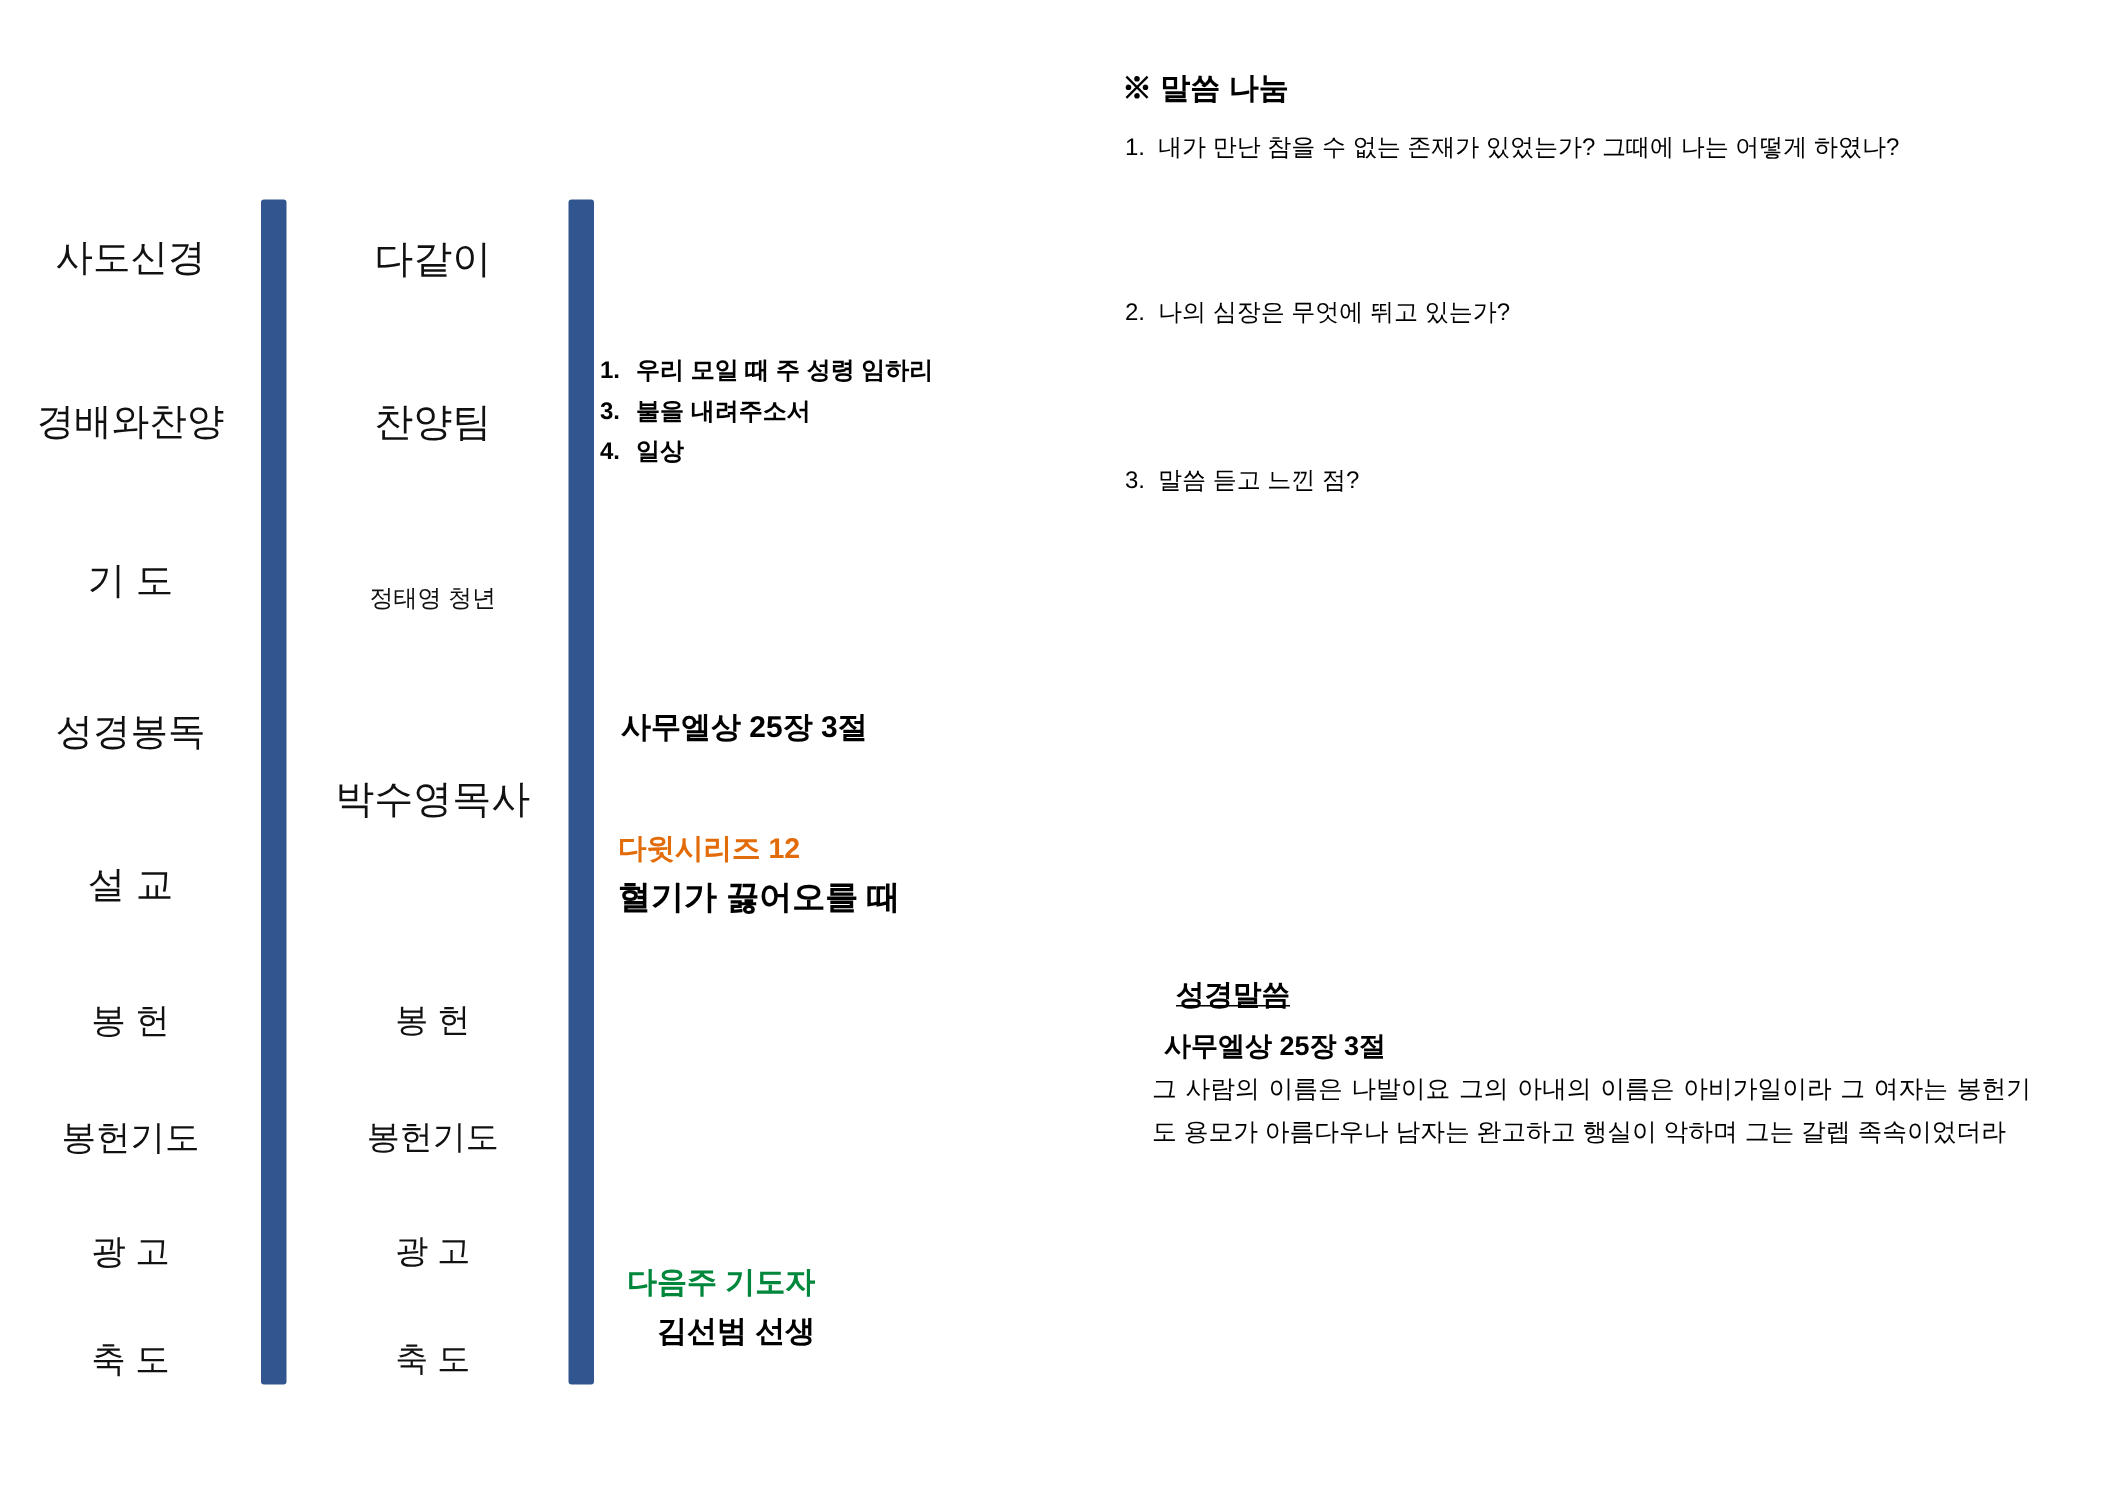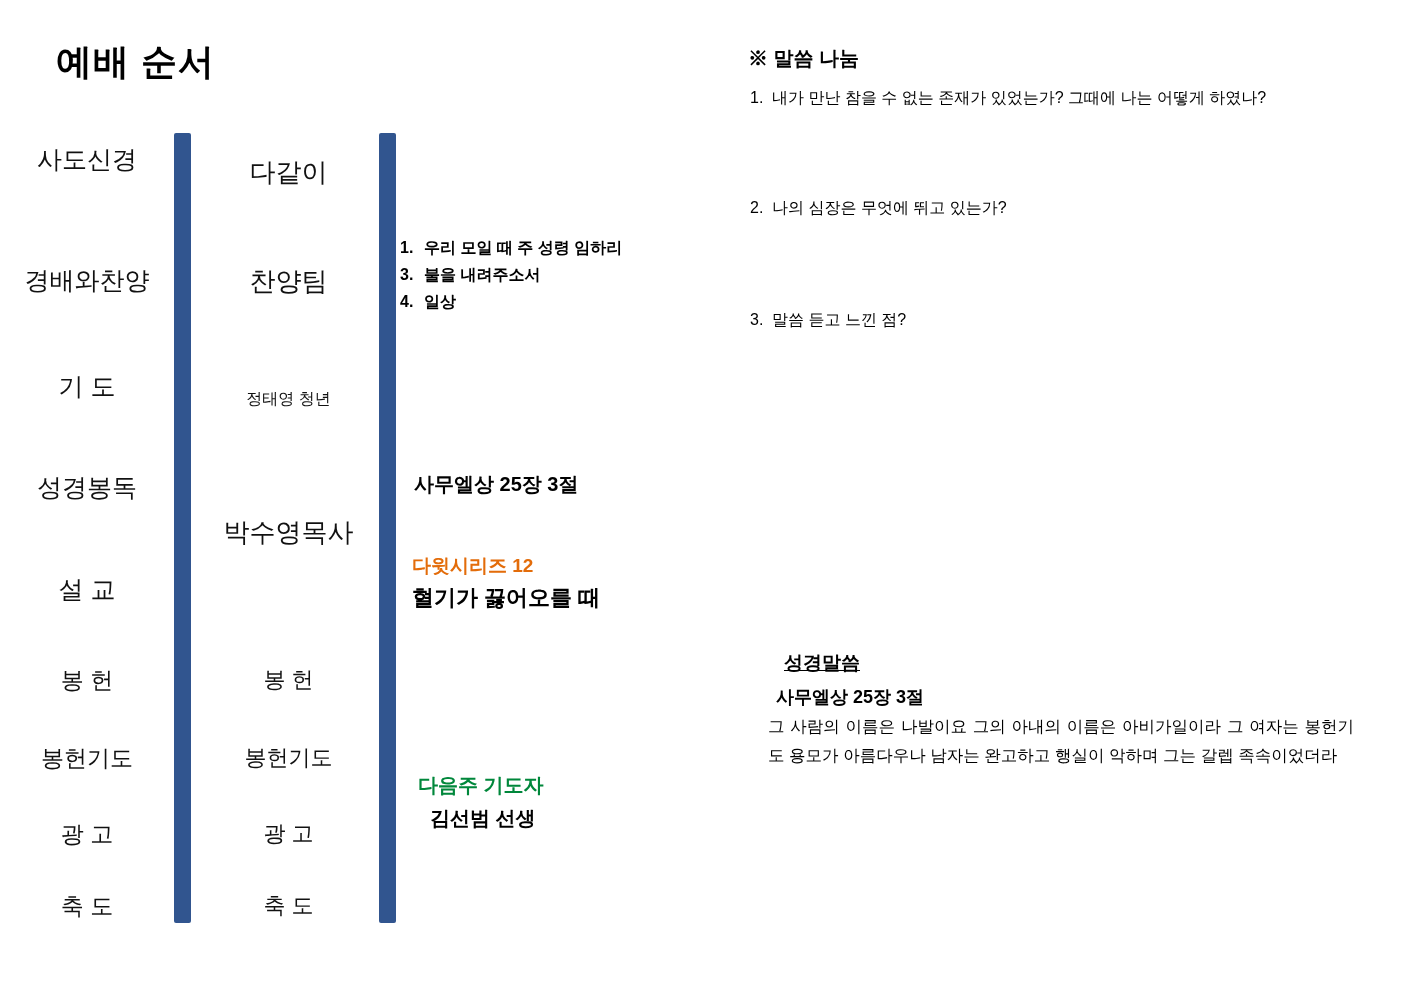--- a/index.html
+++ b/index.html
@@ -176,27 +176,26 @@
     line-height: 29px;
     text-align: justify;
     text-justify: inter-character;
   }
 </style>
 </head>
 <body>
 
 <div class="page">
 
-  <div class="page-title">예배 순서</div>
 
   <div class="vbar first"></div>
   <div class="vbar second"></div>
 
   <div class="col-order">
-    <div class="item" style="top:10px;">사도신경</div>
+    <div class="item" style="top:22px;">사도신경</div>
     <div class="item" style="top:131px;">경배와찬양</div>
     <div class="item" style="top:237px;">기 도</div>
     <div class="item" style="top:338px;">성경봉독</div>
     <div class="item" style="top:440px;">설 교</div>
     <div class="item" style="top:532px; font-size:23px;">봉 헌</div>
     <div class="item" style="top:610px; font-size:23px;">봉헌기도</div>
     <div class="item" style="top:686px; font-size:23px;">광 고</div>
     <div class="item" style="top:758px; font-size:23px;">축 도</div>
   </div>
 
@@ -225,21 +224,21 @@
       </div>
     </div>
 
     <div class="detail-block scripture-ref" style="top:338px; left:18px;">사무엘상 25장 3절</div>
 
     <div class="detail-block" style="top:420px; left:16px;">
       <div class="series-label">다윗시리즈 12</div>
       <div class="sermon-title">혈기가 끓어오를 때</div>
     </div>
 
-    <div class="detail-block" style="top:639px; left:22px;">
+    <div class="detail-block" style="top:708px; left:22px;text-align:right;">
       <div class="next-week-label">다음주 기도자</div>
       <div class="next-week-name">김선범 선생</div>
     </div>
 
   </div>
 
   <div class="right">
 
     <div class="share-title">※ 말씀 나눔</div>
 

